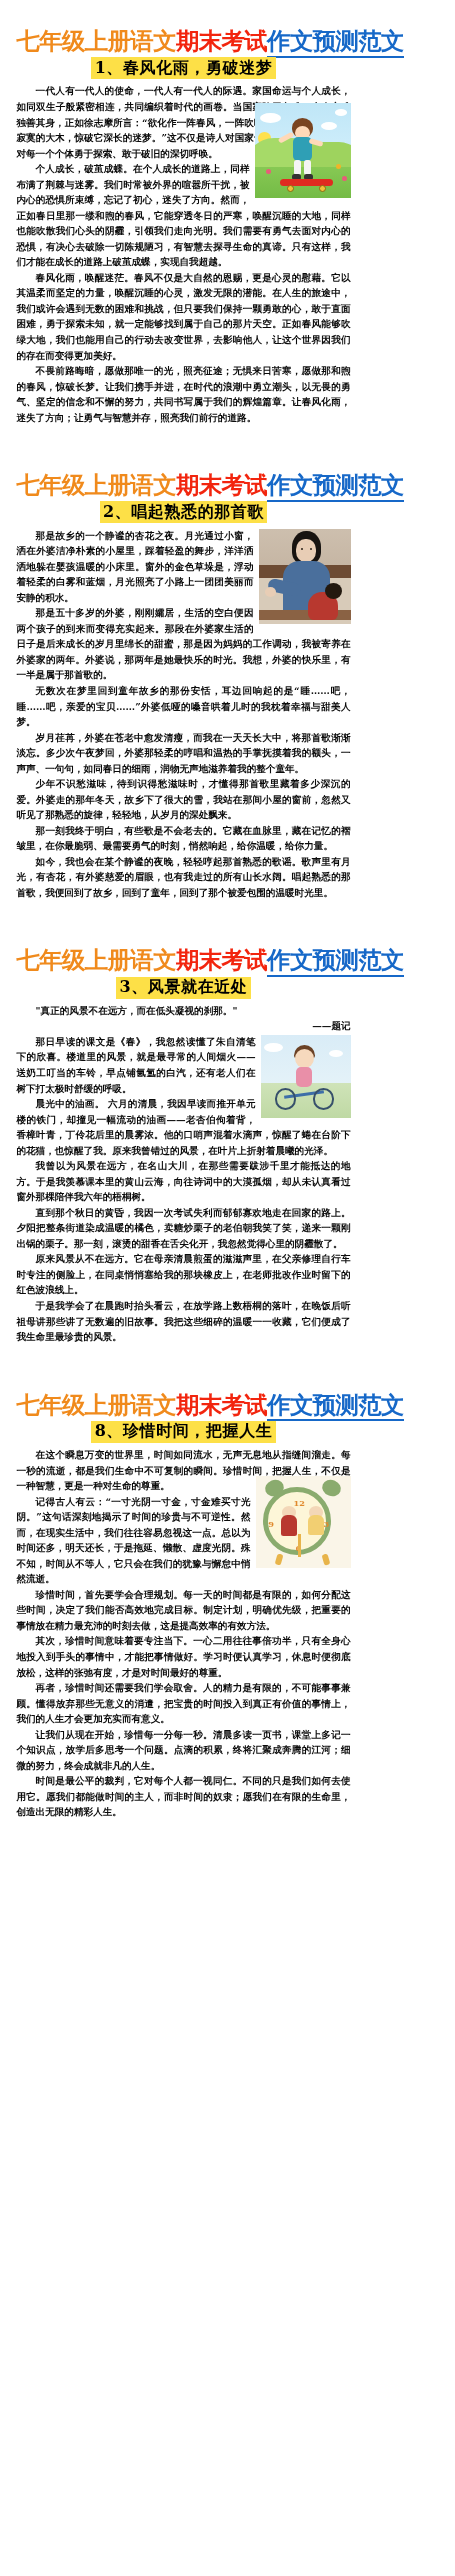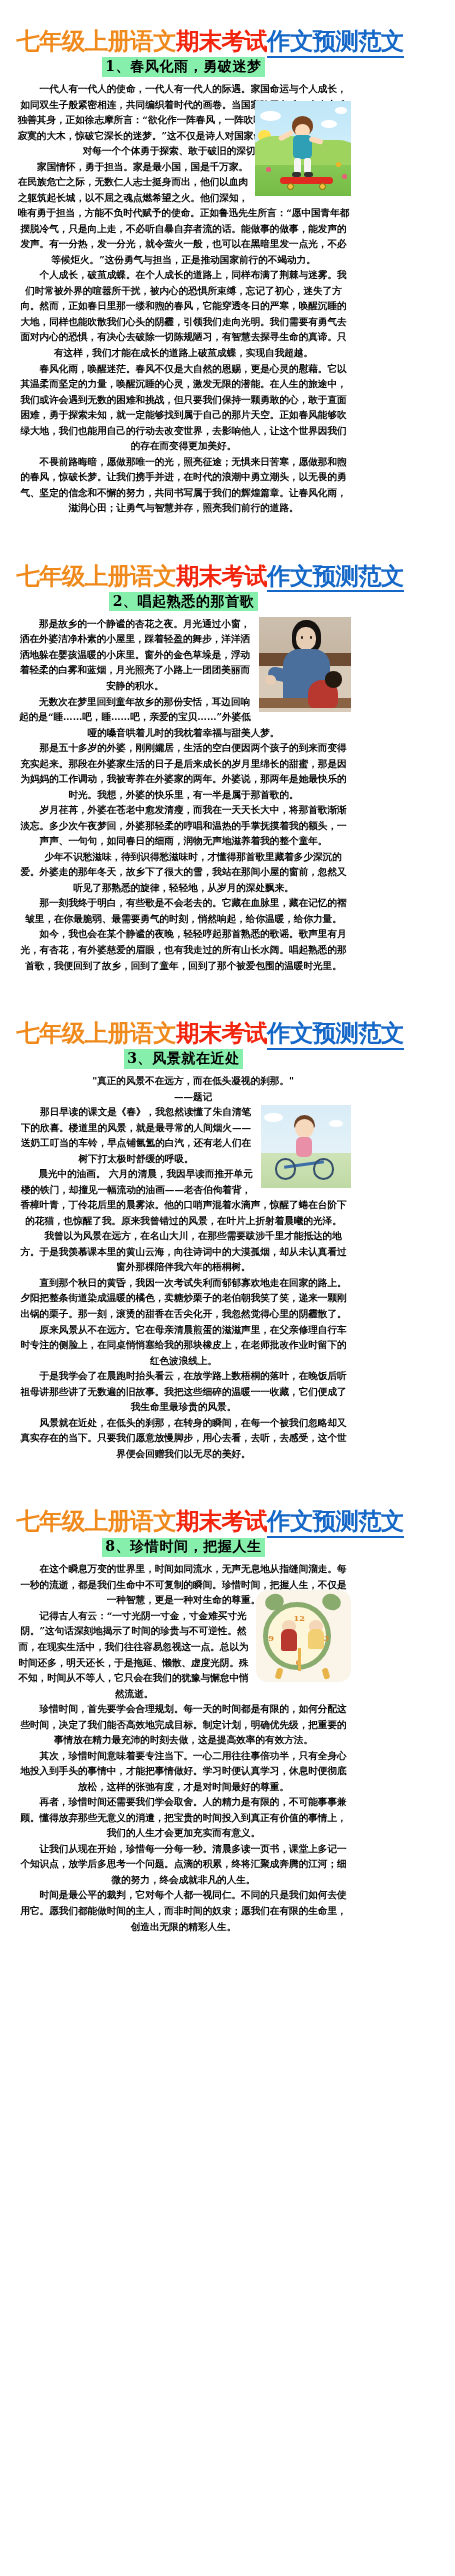--- a/index.html
+++ b/index.html
@@ -48,23 +48,23 @@
     padding-bottom: 0.6px;
   }
 
   
   .subtitle-wrap {
     text-align: center;
     margin-bottom: 4.4px;
   }
   .subtitle {
     display: inline-block;
-    background: #86efac;
+    background: #fde047;
     color: #000;
-    font-size: 14px;
+    font-size: 16px;
     font-weight: 700;
     font-family: "DejaVu Serif", "Liberation Serif", serif;
     padding: 0.6px 3.2px 1.3px 3.2px;
     letter-spacing: 0.6px;
     line-height: 1.25;
   }
 
   
   .body-text {
     font-size: 9.6px;
@@ -72,21 +72,20 @@
     text-align: justify;
     text-justify: inter-ideograph;
     font-weight: 700;
     font-family: "DejaVu Serif", "Liberation Serif", serif;
     letter-spacing: 0px;
     color: #0b0b0b;
   }
   .body-text p {
     margin: 0;
     text-indent: 2em;
-    text-align: center;
   }
   .epigraph {
     text-indent: 0;
     margin: 0;
   }
   .epigraph-credit {
     text-align: right;
     text-indent: 0;
     margin: 0;
   }
@@ -337,24 +336,23 @@
         <div class="leg2"></div>
         <div class="shoe"></div>
         <div class="shoe2"></div>
         <div class="board"></div>
         <div class="wheel w1"></div>
         <div class="wheel w2"></div>
         <div class="flower f1"></div>
         <div class="flower f2"></div>
         <div class="flower f3"></div>
       </div>
-      <p>家国情怀，勇于担当。家是最小国，国是千万家。在民族危亡之际，无数仁人志士挺身而出，他们以血肉之躯筑起长城，以不屈之魂点燃希望之火。他们深知，唯有勇于担当，方能不负时代赋予的使命。正如鲁迅先生所言：“愿中国青年都摆脱冷气，只是向上走，不必听自暴自弃者流的话。能做事的做事，能发声的发声。有一分热，发一分光，就令萤火一般，也可以在黑暗里发一点光，不必等候炬火。”这份勇气与担当，正是推动国家前行的不竭动力。</p>
       <p>个人成长，破茧成蝶。在个人成长的道路上，同样布满了荆棘与迷雾。我们时常被外界的喧嚣所干扰，被内心的恐惧所束缚，忘记了初心，迷失了方向。然而，正如春日里那一缕和煦的春风，它能穿透冬日的严寒，唤醒沉睡的大地，同样也能吹散我们心头的阴霾，引领我们走向光明。我们需要有勇气去面对内心的恐惧，有决心去破除一切陈规陋习，有智慧去探寻生命的真谛。只有这样，我们才能在成长的道路上破茧成蝶，实现自我超越。</p>
       <p>春风化雨，唤醒迷茫。春风不仅是大自然的恩赐，更是心灵的慰藉。它以其温柔而坚定的力量，唤醒沉睡的心灵，激发无限的潜能。在人生的旅途中，我们或许会遇到无数的困难和挑战，但只要我们保持一颗勇敢的心，敢于直面困难，勇于探索未知，就一定能够找到属于自己的那片天空。正如春风能够吹绿大地，我们也能用自己的行动去改变世界，去影响他人，让这个世界因我们的存在而变得更加美好。</p>
-      <p>不畏前路晦暗，愿做那唯一的光，照亮征途；无惧来日苦寒，愿做那和煦的春风，惊破长梦。让我们携手并进，在时代的浪潮中勇立潮头，以无畏的勇气、坚定的信念和不懈的努力，共同书写属于我们的辉煌篇章。让春风化雨，滋润心田；让勇气与智慧并存，照亮我们前行的道路。</p>
+      <p>不畏前路晦暗，愿做那唯一的光，照亮征途；无惧来日苦寒，愿做那和煦的春风，惊破长梦。让我们携手并进，在时代的浪潮中勇立潮头，以无畏的勇气、坚定的信念和不懈的努力，共同书写属于我们的辉煌篇章。让春风化雨，迷失了方向；让勇气与智慧并存，照亮我们前行的道路。</p>
     </div>
   </section>
 
   <div class="spacer-lg"></div>
 
   <section class="article art-2" style="padding-top:0;">
     <div class="banner">
       <span class="bn-a">七年级上册语文</span><span class="bn-b">期末考试</span><span class="bn-c">作文预测范文</span>
     </div>
     <div class="subtitle-wrap">
@@ -367,22 +365,22 @@
         <div class="gm-eye ge1"></div>
         <div class="gm-eye ge2"></div>
         <div class="gm-body"></div>
         <div class="gm-arm"></div>
         <div class="gm-hand"></div>
         <div class="table"></div>
         <div class="baby"></div>
         <div class="baby-head"></div>
       </div>
       <p>那是故乡的一个静谧的杏花之夜。月光通过小窗，洒在外婆洁净朴素的小屋里，踩着轻盈的舞步，洋洋洒洒地躲在婴孩温暖的小床里。窗外的金色草垛是，浮动着轻柔的白雾和蓝烟，月光照亮了小路上一团团美丽而安静的积水。</p>
+      <p>那是五十多岁的外婆，刚刚孀居，生活的空白便因两个孩子的到来而变得充实起来。那段在外婆家生活的日子是后来成长的岁月里绵长的甜蜜，那是因为妈妈的工作调动，我被寄养在外婆家的两年。外婆说，那两年是她最快乐的时光。我想，外婆的快乐里，有一半是属于那首歌的。</p>
       <p>无数次在梦里回到童年故乡的那份安恬，耳边回响起的是“睡……吧，睡……吧，亲爱的宝贝……”外婆低哑的嗓音哄着儿时的我枕着幸福与甜美人梦。</p>
-      <p>那是五十多岁的外婆，刚刚孀居，生活的空白便因两个孩子的到来而变得充实起来。那段在外婆家生活的日子是后来成长的岁月里绵长的甜蜜，那是因为妈妈的工作调动，我被寄养在外婆家的两年。外婆说，那两年是她最快乐的时光。我想，外婆的快乐里，有一半是属于那首歌的。</p>
       <p>岁月荏苒，外婆在苍老中愈发清瘦，而我在一天天长大中，将那首歌渐渐淡忘。多少次午夜梦回，外婆那轻柔的哼唱和温热的手掌抚摸着我的额头，一声声、一句句，如同春日的细雨，润物无声地滋养着我的整个童年。</p>
       <p>少年不识愁滋味，待到识得愁滋味时，才懂得那首歌里藏着多少深沉的爱。外婆走的那年冬天，故乡下了很大的雪，我站在那间小屋的窗前，忽然又听见了那熟悉的旋律，轻轻地，从岁月的深处飘来。</p>
       <p>那一刻我终于明白，有些歌是不会老去的。它藏在血脉里，藏在记忆的褶皱里，在你最脆弱、最需要勇气的时刻，悄然响起，给你温暖，给你力量。</p>
       <p>如今，我也会在某个静谧的夜晚，轻轻哼起那首熟悉的歌谣。歌声里有月光，有杏花，有外婆慈爱的眉眼，也有我走过的所有山长水阔。唱起熟悉的那首歌，我便回到了故乡，回到了童年，回到了那个被爱包围的温暖时光里。</p>
     </div>
   </section>
 
   <div class="spacer-lg"></div>
 
   <section class="article art-3" style="padding-top:0;">
@@ -404,36 +402,35 @@
         <div class="b-frame"></div>
         <div class="b-wheel bw1"></div>
         <div class="b-wheel bw2"></div>
       </div>
       <p>那日早读的课文是《春》，我忽然读懂了朱自清笔下的欣喜。楼道里的风景，就是最寻常的人间烟火——送奶工叮当的车铃，早点铺氤氲的白汽，还有老人们在树下打太极时舒缓的呼吸。</p>
       <p>晨光中的油画。 六月的清晨，我因早读而推开单元楼的铁门，却撞见一幅流动的油画——老杏伯佝着背，香樟叶青，丁伶花后里的晨雾浓。他的口哨声混着水滴声，惊醒了蜷在台阶下的花猫，也惊醒了我。原来我曾错过的风景，在叶片上折射着晨曦的光泽。</p>
       <p>我曾以为风景在远方，在名山大川，在那些需要跋涉千里才能抵达的地方。于是我羡慕课本里的黄山云海，向往诗词中的大漠孤烟，却从未认真看过窗外那棵陪伴我六年的梧桐树。</p>
       <p>直到那个秋日的黄昏，我因一次考试失利而郁郁寡欢地走在回家的路上。夕阳把整条街道染成温暖的橘色，卖糖炒栗子的老伯朝我笑了笑，递来一颗刚出锅的栗子。那一刻，滚烫的甜香在舌尖化开，我忽然觉得心里的阴霾散了。</p>
       <p>原来风景从不在远方。它在母亲清晨煎蛋的滋滋声里，在父亲修理自行车时专注的侧脸上，在同桌悄悄塞给我的那块橡皮上，在老师批改作业时留下的红色波浪线上。</p>
       <p>于是我学会了在晨跑时抬头看云，在放学路上数梧桐的落叶，在晚饭后听祖母讲那些讲了无数遍的旧故事。我把这些细碎的温暖一一收藏，它们便成了我生命里最珍贵的风景。</p>
-      <p>风景就在近处，在低头的刹那，在转身的瞬间，在每一个被我们忽略却又真实存在的当下。只要我们愿意放慢脚步，用心去看，去听，去感受，这个世界便会回赠我们以无尽的美好。</p>
     </div>
   </section>
 
   <div class="spacer-lg"></div>
 
   <section class="article art-4" style="padding-top:0;">
     <div class="banner">
       <span class="bn-a">七年级上册语文</span><span class="bn-b">期末考试</span><span class="bn-c">作文预测范文</span>
     </div>
     <div class="subtitle-wrap">
       <span class="subtitle">8、珍惜时间，把握人生</span>
     </div>
     <div class="body-text clearfix">
       <p>在这个瞬息万变的世界里，时间如同流水，无声无息地从指缝间溜走。每一秒的流逝，都是我们生命中不可复制的瞬间。珍惜时间，把握人生，不仅是一种智慧，更是一种对生命的尊重。</p>
-      <div class="illus il-clock" style="margin:-17.7px 0 10px 5px;border-radius:12px;">
+      <div class="illus il-clock" style="margin:-17.7px 0 10px 5px;">
         <div class="bell bl1"></div>
         <div class="bell bl2"></div>
         <div class="dial"></div>
         <div class="num n12">12</div>
         <div class="num n3">3</div>
         <div class="num n6">6</div>
         <div class="num n9">9</div>
         <div class="kid-a-head"></div>
         <div class="kid-a"></div>
         <div class="kid-b-head"></div>

